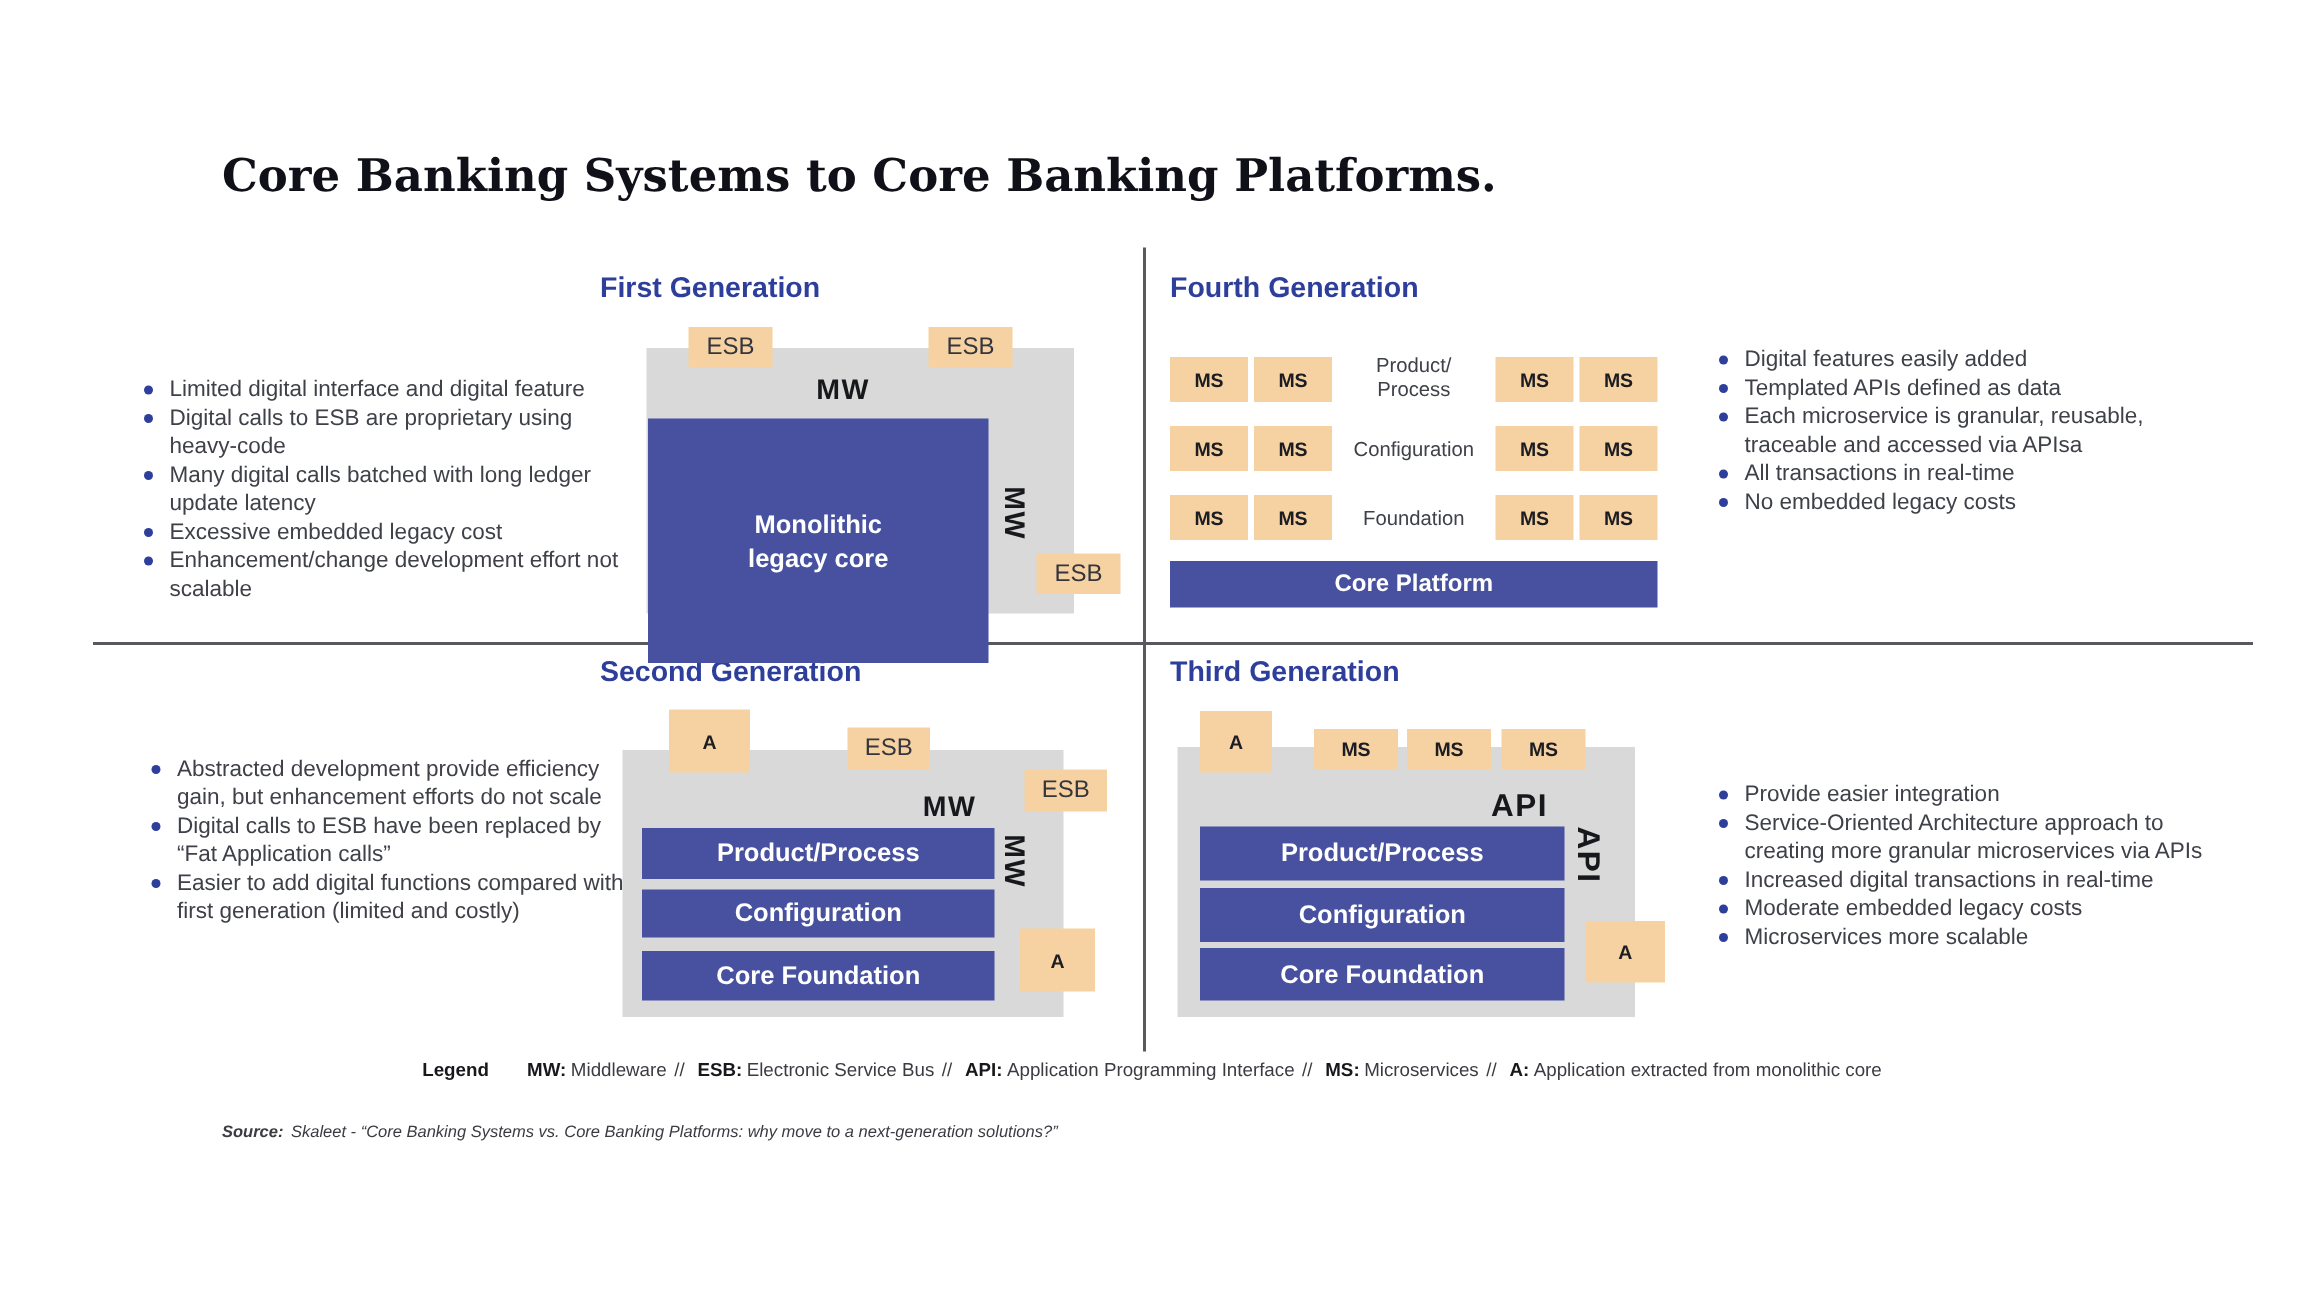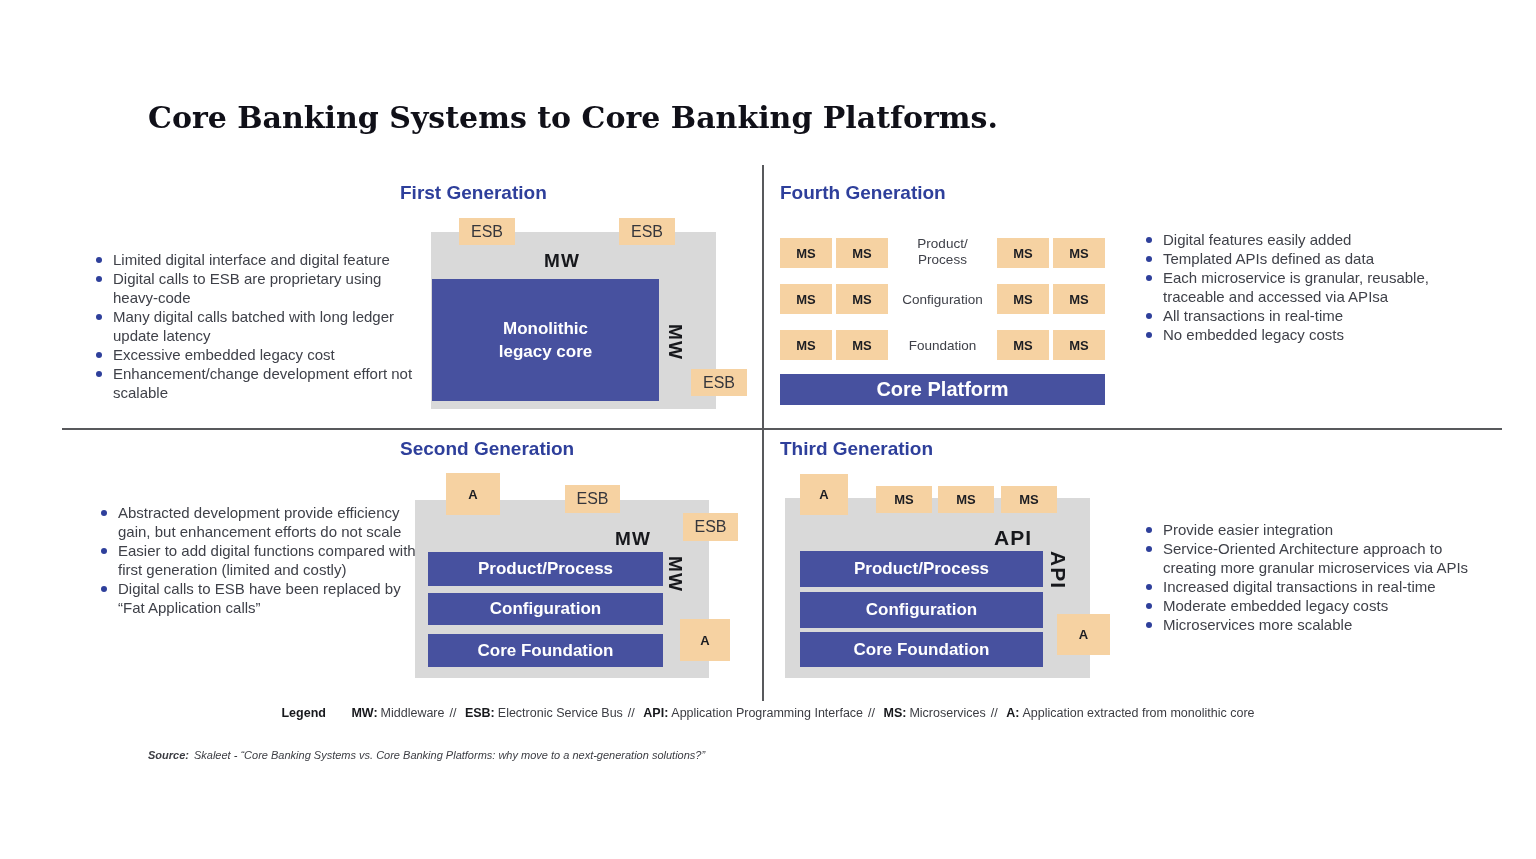--- a/index.html
+++ b/index.html
@@ -29,21 +29,21 @@
     display:flex; align-items:center; justify-content:center; text-align:center; }
   .tan { position:absolute; background:#f6d2a2; color:#35363c;
     display:flex; align-items:center; justify-content:center; font-size:16px; }
   .tan.b { font-weight:700; font-size:13px; color:#1c1d22; }
   .mw { position:absolute; font-weight:700; color:#17181c; font-size:19px;
     text-align:center; letter-spacing:1px; }
   .mw.big { font-size:21px; }
   .vert { transform:rotate(90deg); transform-origin:center center; }
   .rowlabel { position:absolute; font-size:13.5px; line-height:16px; color:#3f4149;
     text-align:center; }
-  .corebar { font-size:20px; }
+  .corebar { font-size:16px; }
   .layerbar { font-size:17px; }
   .coretext { font-size:17px; line-height:23px; }
 
   .legend { position:absolute; left:0; top:706px; width:1536px; text-align:center;
     font-size:12.5px; color:#3b3c42; }
   .legend .lk { font-weight:700; color:#17181c; }
   .legend .sep { margin:0 5px; }
   .legend .llabel { font-weight:700; color:#17181c; margin-right:22px; }
   .legend .lval { margin-left:3px; }
 
@@ -72,21 +72,21 @@
     <li>Many digital calls batched with long ledger update latency</li>
     <li>Excessive embedded legacy cost</li>
     <li>Enhancement/change development effort not scalable</li>
   </ul>
 
   <div>
     <div class="gray" style="left:431px; top:232px; width:285px; height:177px;"></div>
     <div class="tan" style="left:459px; top:218px; width:56px; height:27px;">ESB</div>
     <div class="tan" style="left:619px; top:218px; width:56px; height:27px;">ESB</div>
     <div class="mw" style="left:517px; top:250px; width:90px;">MW</div>
-    <div class="blue coretext" style="left:432px; top:279px; width:227px; height:122px; flex-direction:column;">
+    <div class="blue coretext" style="left:432px; top:279px; width:227px; height:163px; flex-direction:column;">
       <span>Monolithic</span>
       <span>legacy core</span>
     </div>
     <div class="mw vert" style="left:657px; top:331px; width:36px;">MW</div>
     <div class="tan" style="left:691px; top:369px; width:56px; height:27px;">ESB</div>
   </div>
 
   <div>
 
     <div class="tan b" style="left:780px; top:238px; width:52px; height:30px;">MS</div>
@@ -116,22 +116,22 @@
   <ul class="bullets" style="left:1142px; top:230px; width:330px;">
     <li>Digital features easily added</li>
     <li>Templated APIs defined as data</li>
     <li>Each microservice is granular, reusable, traceable and accessed via APIsa</li>
     <li>All transactions in real-time</li>
     <li>No embedded legacy costs</li>
   </ul>
 
   <ul class="bullets" style="left:97px; top:503px; width:325px;">
     <li>Abstracted development provide efficiency gain, but enhancement efforts do not scale</li>
+    <li>Digital calls to ESB have been replaced by “Fat Application calls”</li>
     <li>Easier to add digital functions compared with first generation (limited and costly)</li>
-    <li>Digital calls to ESB have been replaced by “Fat Application calls”</li>
   </ul>
 
   <div>
     <div class="gray" style="left:415px; top:500px; width:294px; height:178px;"></div>
     <div class="tan b" style="left:446px; top:473px; width:54px; height:42px;">A</div>
     <div class="tan" style="left:565px; top:485px; width:55px; height:28px;">ESB</div>
     <div class="tan" style="left:683px; top:513px; width:55px; height:28px;">ESB</div>
     <div class="mw" style="left:598px; top:528px; width:70px;">MW</div>
     <div class="blue layerbar" style="left:428px; top:552px; width:235px; height:34px;">Product/Process</div>
     <div class="blue layerbar" style="left:428px; top:593px; width:235px; height:32px;">Configuration</div>

